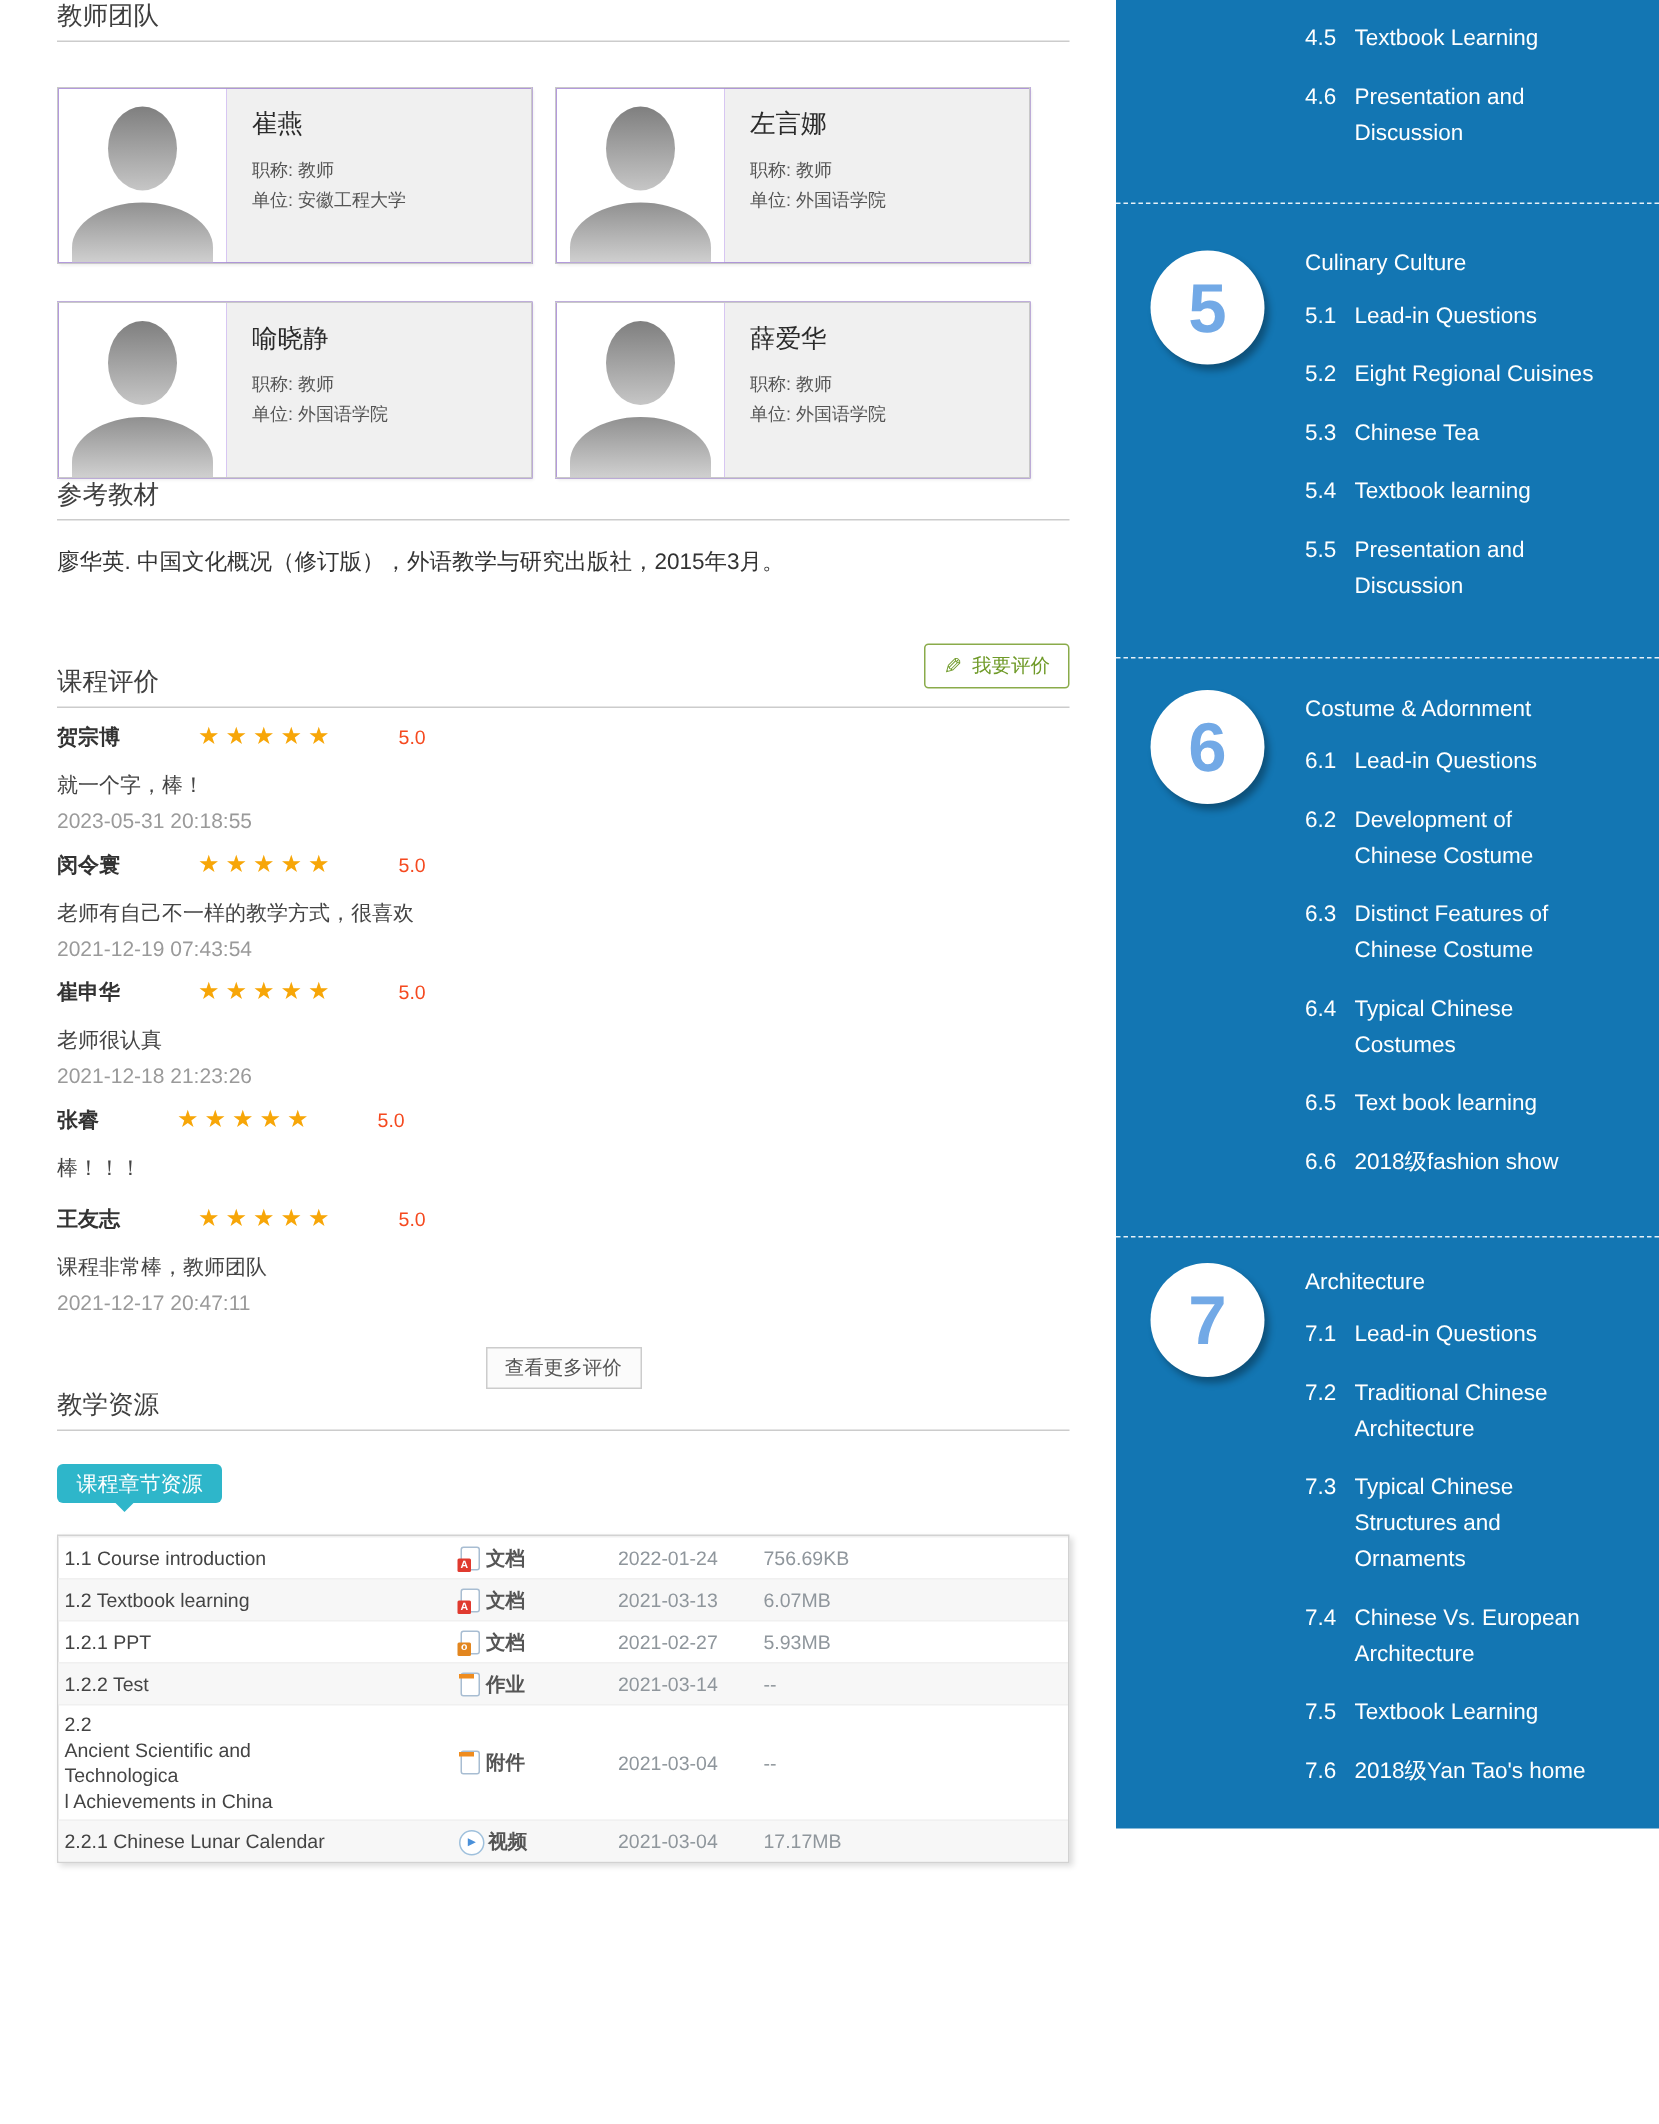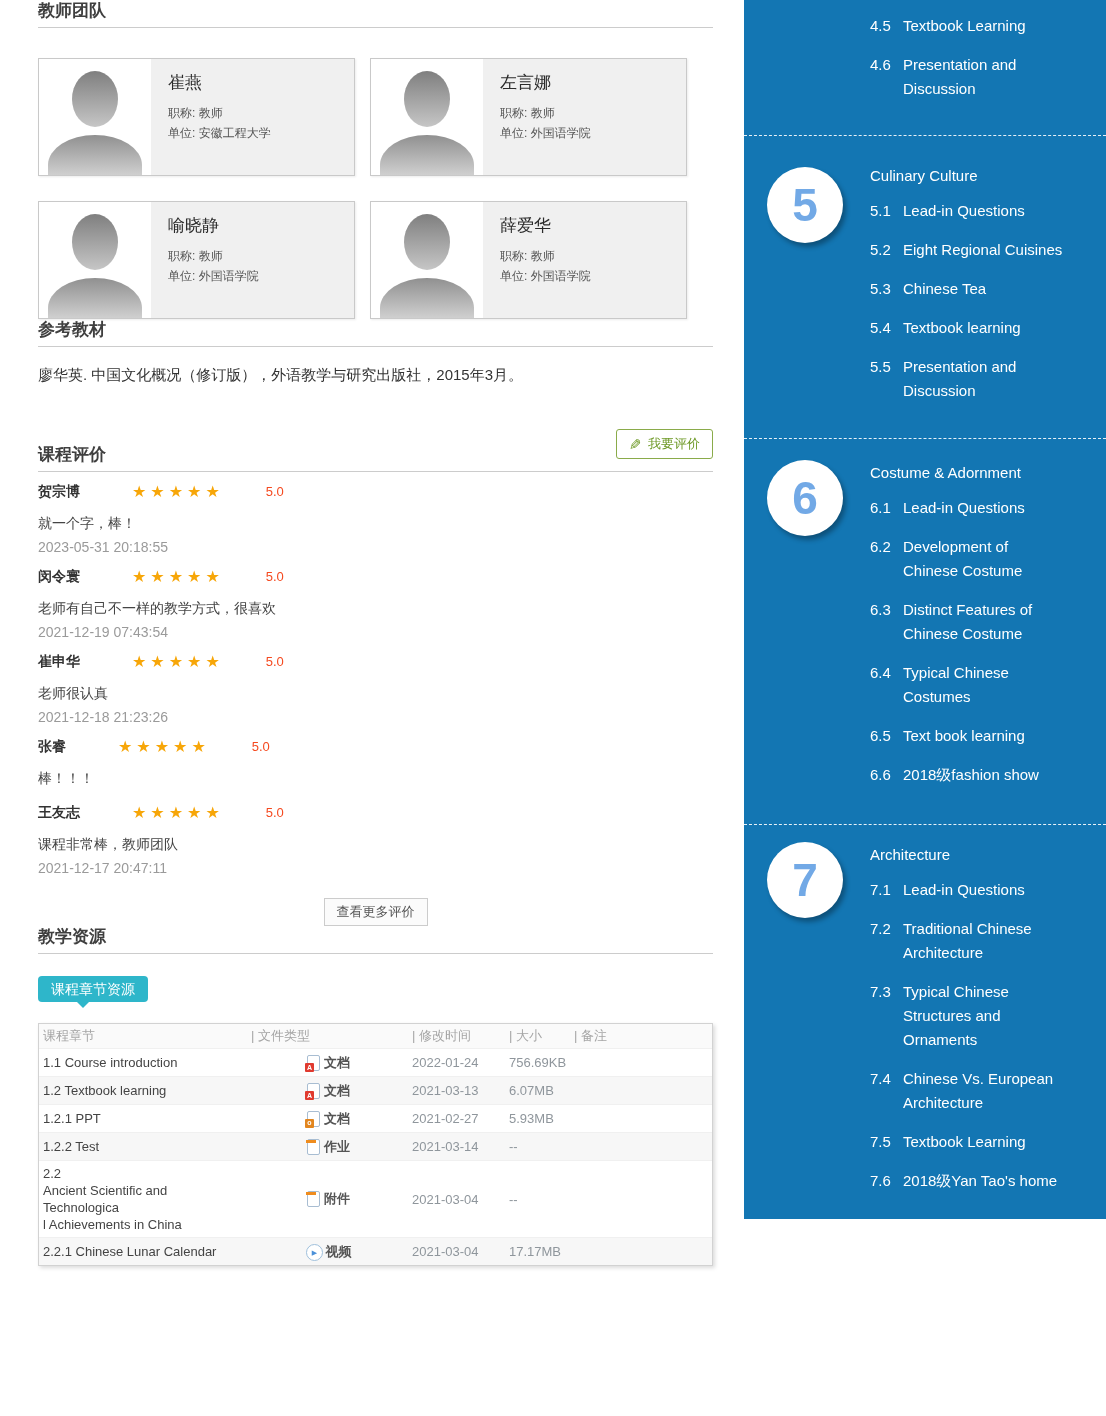--- a/index.html
+++ b/index.html
@@ -1,21 +1,21 @@
 <!DOCTYPE html>
 <html><head>
 <meta charset="utf-8">
 <style>
   * { box-sizing: border-box; margin: 0; padding: 0; }
   body { font-family: "Liberation Sans", "DejaVu Sans", sans-serif; background: #fff; }
   #page { position: relative; width: 1106px; height: 1416px; background: #fff; overflow: hidden; }
 
   
   .main { position: absolute; left: 38px; top: 0; width: 675px; }
-  h2.sec { font-size: 17px; line-height: 22px; font-weight: 700; color: #3f3f3f;
+  h2.sec { font-size: 17px; line-height: 22px; font-weight: 400; color: #3f3f3f;
            border-bottom: 1px solid #ccc; padding-bottom: 5px; margin: 0; }
   .sec-teachers { margin-top: 4px; }
 
   
   .cards { margin-top: 30px; display: grid; grid-template-columns: 317px 317px; gap: 25px 15px; }
   .tcard { display: flex; height: 118px; background: #6d28d9; border: 1px solid #c9c9c9;
            box-shadow: 1px 1px 2px rgba(0,0,0,.08); overflow: hidden; cursor: pointer; }
   .avatar { position: relative; width: 112px; flex-shrink: 0; background: #fff; overflow: hidden; }
   .avatar .head { position: absolute; top: 12px; left: 50%; transform: translateX(-50%);
                   width: 46px; height: 56px; border-radius: 50%;
@@ -235,27 +235,20 @@
 
     <div class="more-wrap">
       <button class="more-btn">查看更多评价</button>
     </div>
 
     <h2 class="sec sec-res">教学资源</h2>
 
     <div class="tab">课程章节资源</div>
 
     <div class="tbl">
-      <div class="thead">
-        <div class="c1">课程章节</div>
-        <div class="c2">| 文件类型</div>
-        <div class="c3">| 修改时间</div>
-        <div class="c4">| 大小</div>
-        <div class="c5">| 备注</div>
-      </div>
       <div class="tbody">
 
           <div class="trow">
             <div class="td c1">1.1 Course introduction</div>
             <div class="td c2">
               <span class="ficon" data-icon="pdf"></span>
               <span>文档</span>
             </div>
             <div class="td c3">2022-01-24</div>
             <div class="td c4">756.69KB</div>

